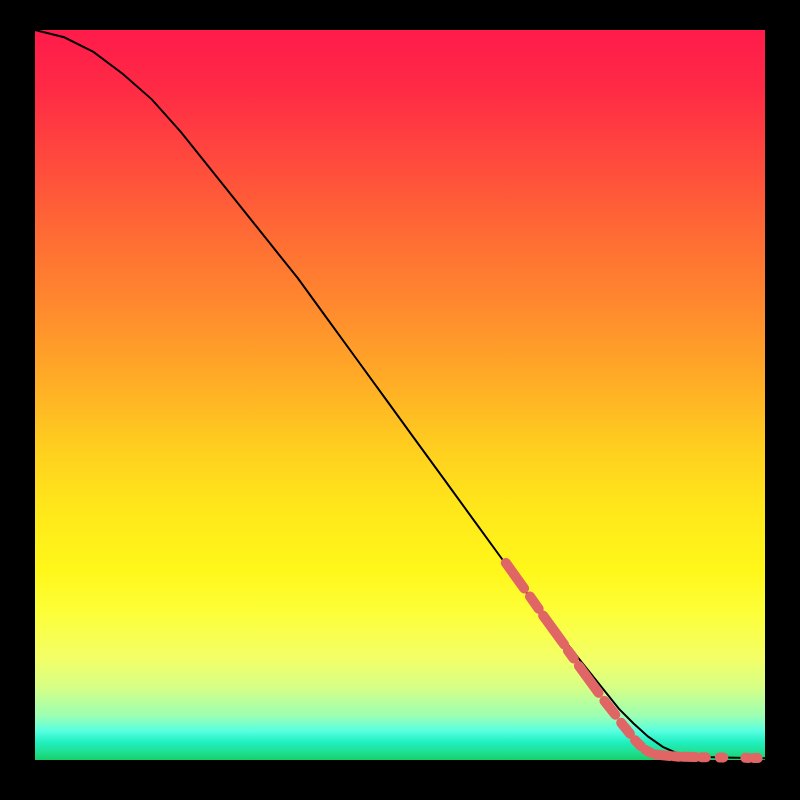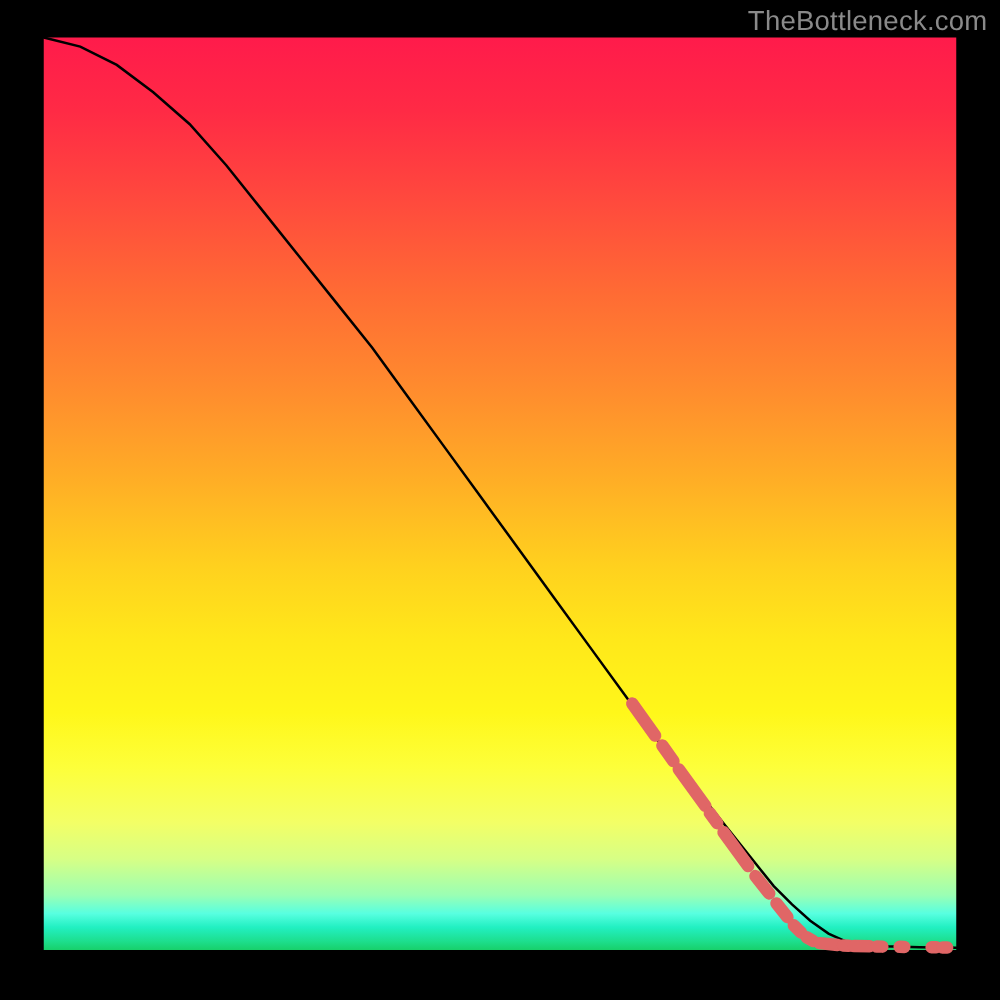--- a/index.html
+++ b/index.html
@@ -71,21 +71,20 @@
   }
   .seg {
     fill: none;
     stroke-linecap: round;
   }
 </style>
 </head>
 <body>
 
 <div class="stage">
-  <div class="attribution">TheBottleneck.com</div>
 
   <div class="plot">
     <svg id="svg" viewBox="0 0 730 730">
       <path id="curve" class="curve" d="M0.00 0.00 L29.20 7.30 L58.40 21.90 L87.60 43.80 L116.80 69.35 L146.00 102.20 L175.20 138.70 L204.40 175.20 L233.60 211.70 L262.80 248.20 L292.00 288.35 L321.20 328.50 L350.40 368.65 L379.60 408.80 L408.80 448.95 L438.00 489.10 L467.20 529.25 L496.40 569.40 L525.60 605.90 L554.80 642.40 L584.00 678.90 L598.60 693.50 L613.20 706.64 L627.80 716.86 L642.40 723.43 L657.00 726.35 L671.60 727.08 L686.20 727.45 L700.80 727.81 L715.40 727.96 L730.00 728.17" stroke="#000000"></path>
       <g id="segments">
           <line x1="470.85" y1="532.90" x2="489.10" y2="558.45" stroke="#e06666" stroke-width="10" class="seg"></line>
           <line x1="494.94" y1="566.48" x2="503.70" y2="578.89" stroke="#e06666" stroke-width="10" class="seg"></line>
           <line x1="508.08" y1="585.46" x2="529.25" y2="614.66" stroke="#e06666" stroke-width="10" class="seg"></line>
           <line x1="532.90" y1="620.50" x2="538.74" y2="628.53" stroke="#e06666" stroke-width="10" class="seg"></line>
           <line x1="543.85" y1="635.83" x2="563.56" y2="662.84" stroke="#e06666" stroke-width="10" class="seg"></line>

